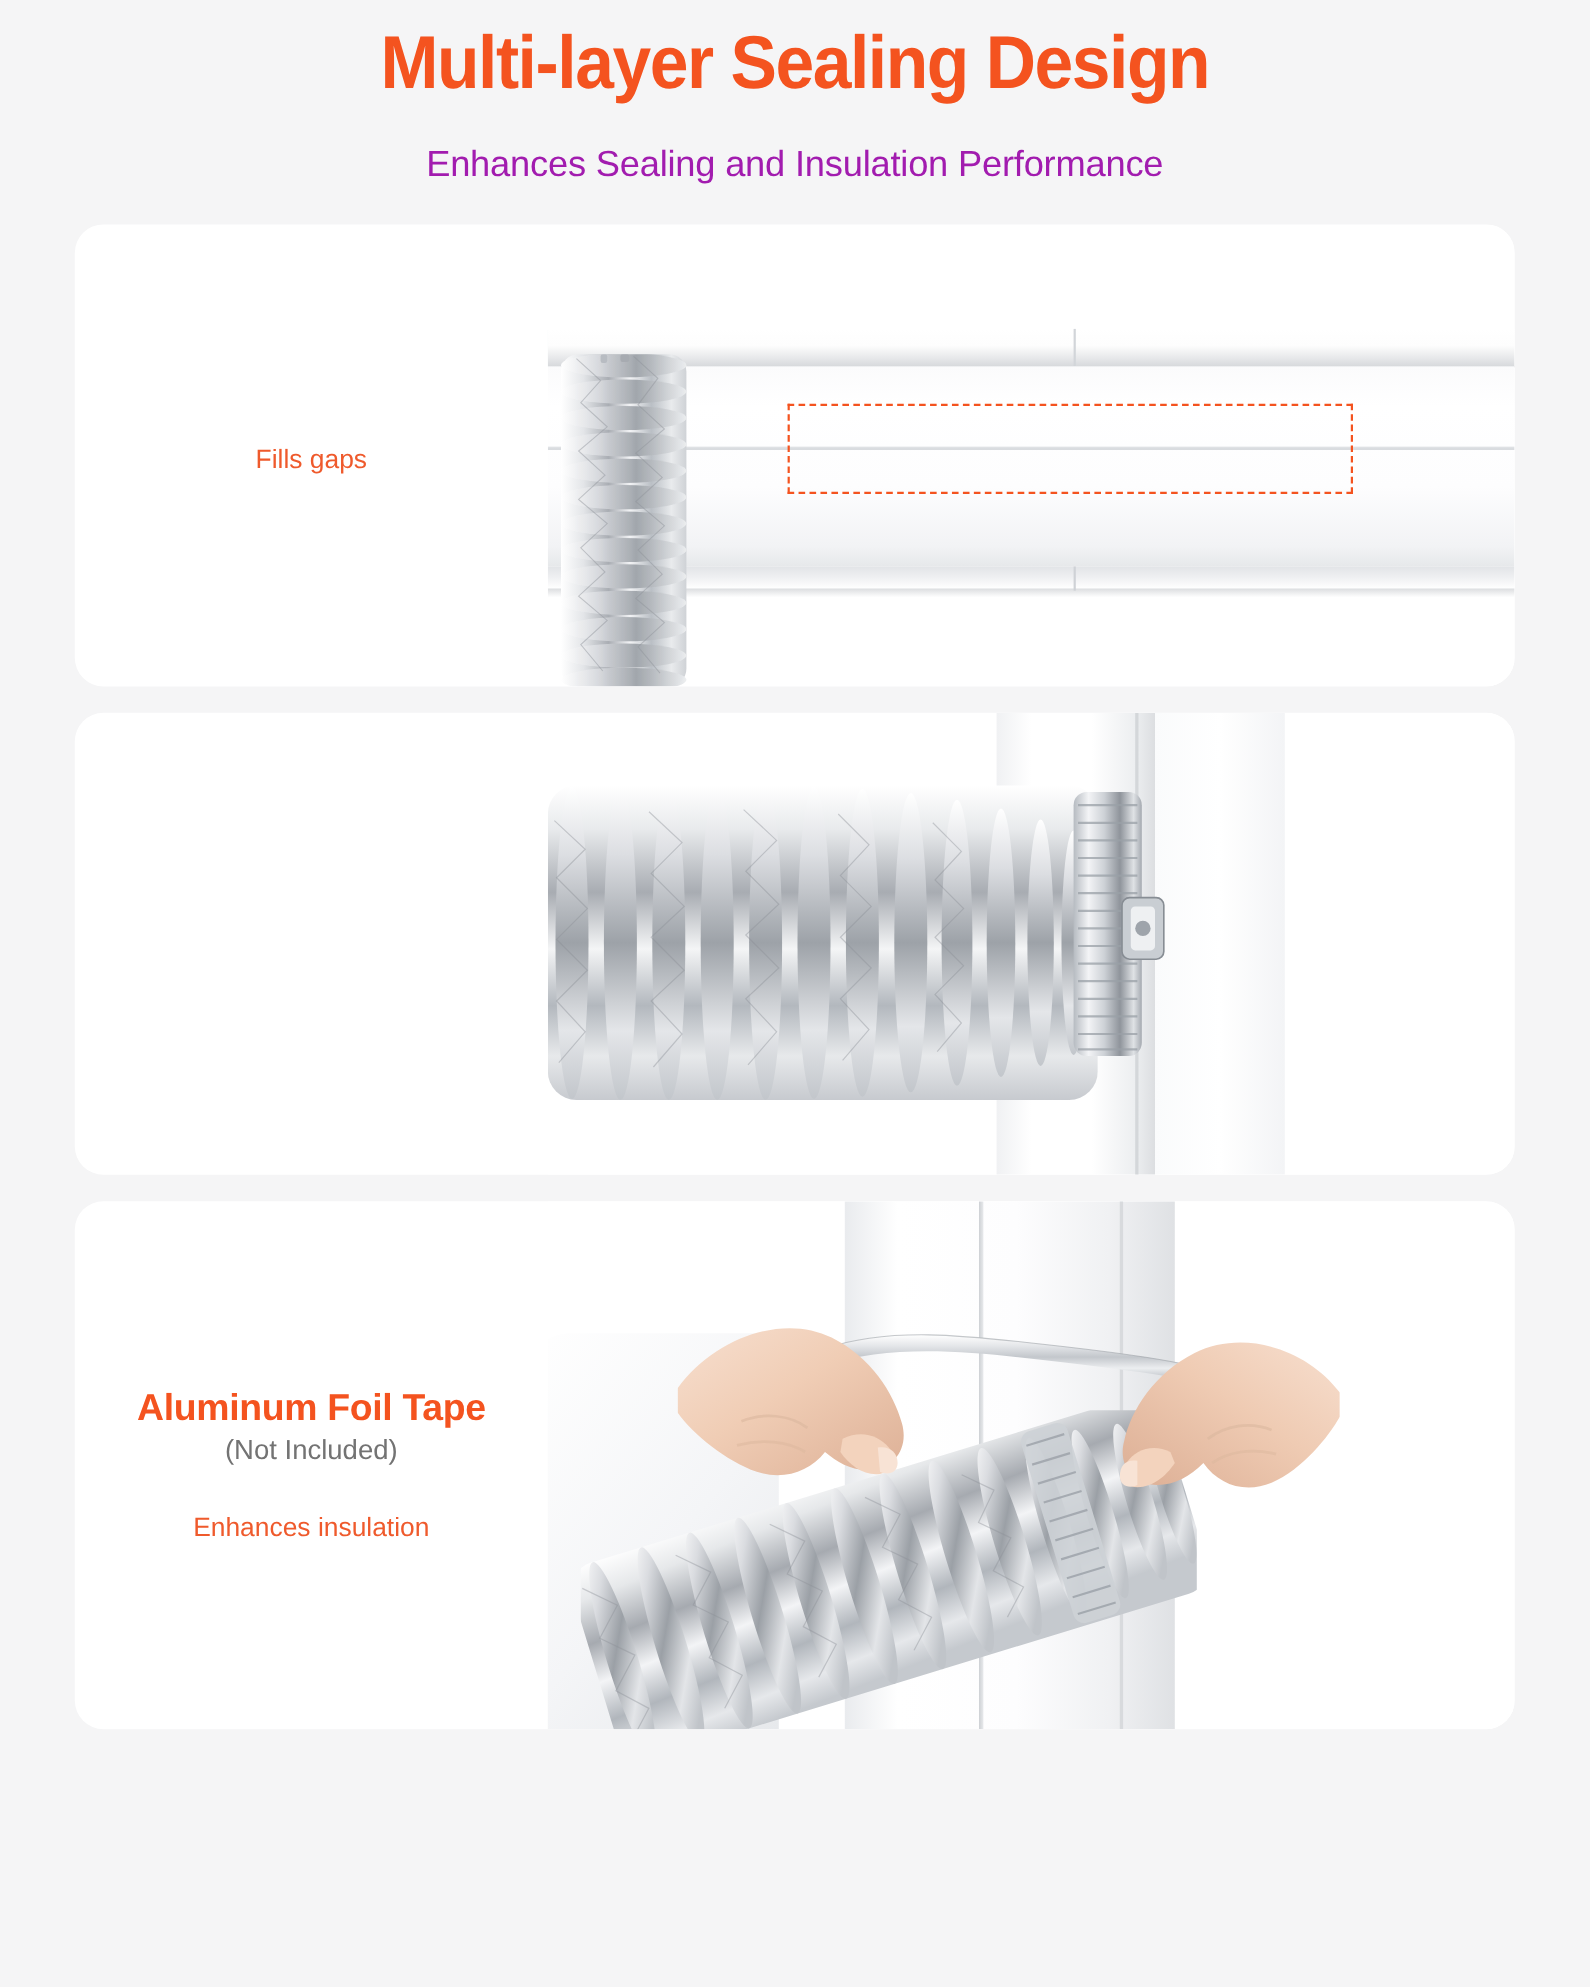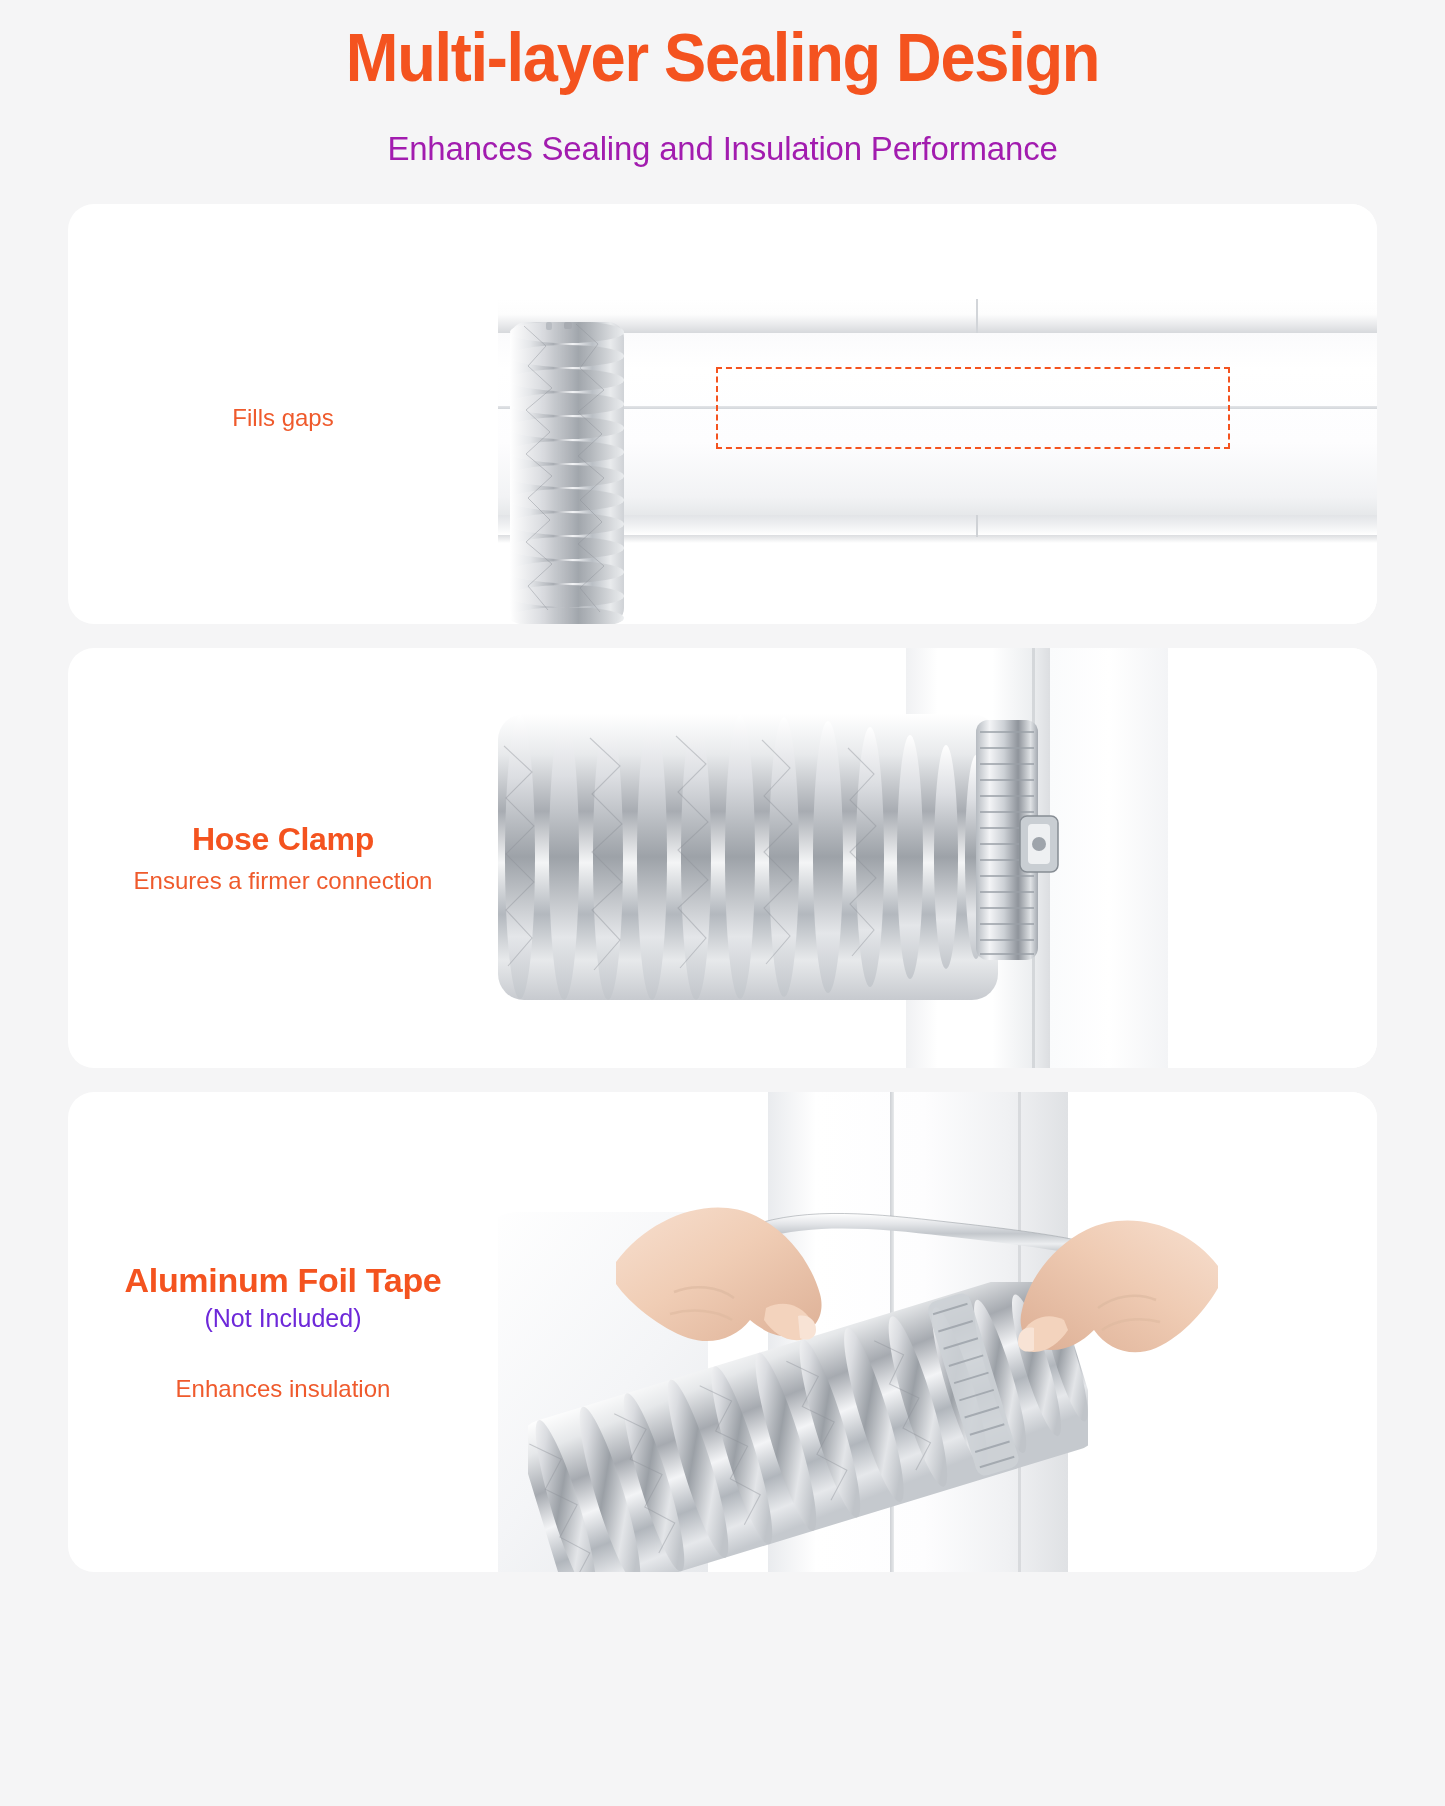--- a/index.html
+++ b/index.html
@@ -71,21 +71,21 @@
     font-size: 32px;
     font-weight: 700;
     color: #f4531f;
     letter-spacing: -0.3px;
     margin: 0;
     white-space: nowrap;
   }
   .feat-note {
     font-size: 25px;
     font-weight: 400;
-    color: #6d28d9;
+    color: #737373;
     margin: 4px 0 0 0;
   }
   .feat-desc {
     font-size: 24px;
     font-weight: 400;
     color: #ef5a2c;
     margin: 8px 0 0 0;
     line-height: 1.25;
   }
   .card-3 .feat-title { font-size: 34px; }
@@ -343,24 +343,20 @@
           <rect x="40" y="0" width="6" height="8" rx="2" fill="#b8bcc2"></rect>
           <rect x="58" y="0" width="8" height="7" rx="2" fill="#a7abb1"></rect>
         </svg>
 
         <div class="dash-box"></div>
       </div>
     </div>
   </div>
 
   <div class="card card-2">
-    <div class="card-text">
-      <p class="feat-title">Hose Clamp</p>
-      <p class="feat-desc">Ensures a firmer connection</p>
-    </div>
     <div class="card-media">
       <div class="card2-scene">
         <div class="wall-frame"></div>
         <div class="wall-frame-edge"></div>
         <div class="wall-frame2"></div>
 
         <svg class="hose-h" viewBox="0 0 500 340">
           <defs>
             <linearGradient id="foilH" x1="0" y1="0" x2="0" y2="1">
               <stop offset="0%" stop-color="#ffffff"></stop>

